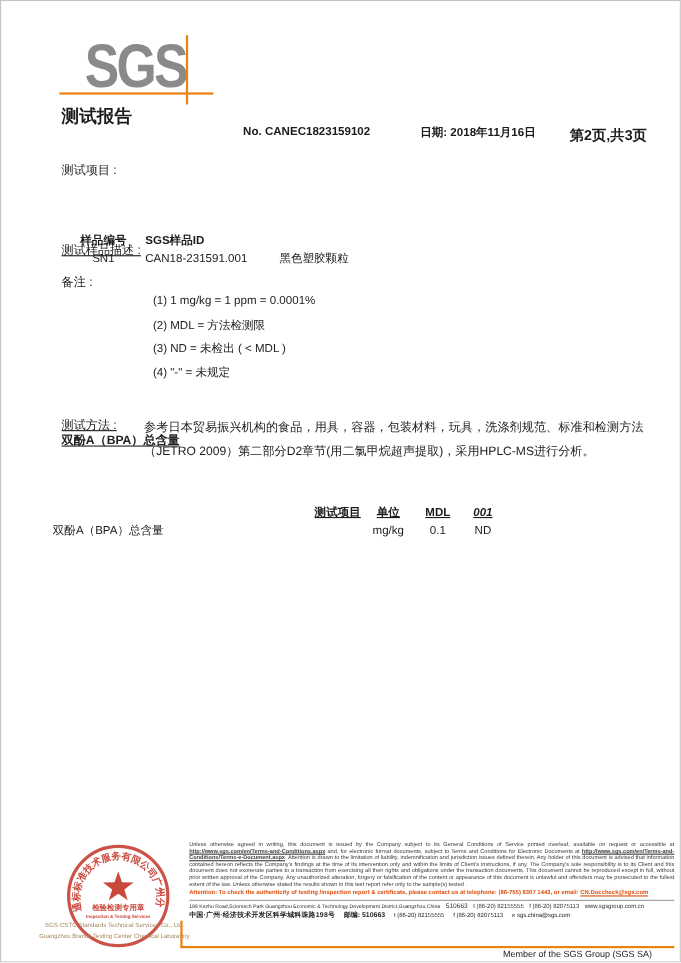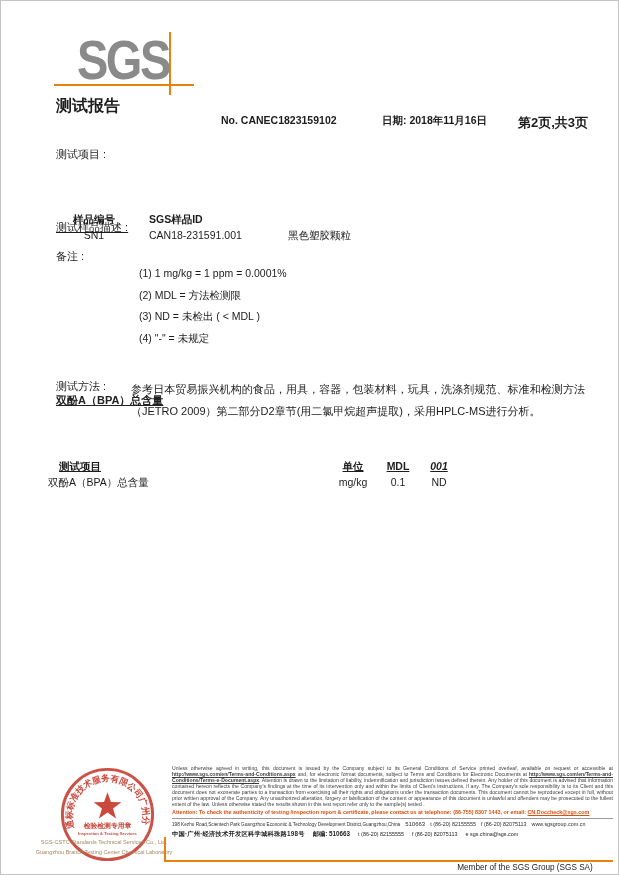--- a/index.html
+++ b/index.html
@@ -22,34 +22,34 @@
   .hdr-date{position:absolute;left:381px;top:113px;font-size:10.5px;font-weight:bold;color:#1c1c1c;}
   .hdr-page{position:absolute;left:506px;top:113px;font-size:13px;font-weight:bold;color:#1c1c1c;margin-left:11px;}
   
   .lbl{font-size:11px;color:#1c1c1c;}
   .u{text-decoration:underline;margin-top:40px;}
   .b{font-weight:bold;}
   .i{font-style:italic;}
   .results-label{position:absolute;left:55px;top:146px;}
   .sampledesc-label{position:absolute;left:55px;top:179px;}
   .sample-table{position:absolute;left:55px;top:210px;width:380px;font-size:10.5px;color:#1c1c1c;}
-  .sample-table .hrow,.sample-table .drow{display:flex;line-height:16px;gap:17px;}
+  .sample-table .hrow,.sample-table .drow{display:flex;line-height:16px;}
   .sample-table .c1{width:76px;text-align:center;}
   .sample-table .c2{width:112px;text-align:left;}
   .sample-table .c3{flex:1;text-align:left;padding-left:10px;}
   .notes-label{position:absolute;left:55px;top:248px;}
   .notes{position:absolute;left:100px;top:266px;font-size:10.5px;color:#1c1c1c;}
   .notes div{height:21.5px;margin-left:38px;}
   .bpa-title{position:absolute;left:55px;top:352px;font-size:11px;}
-  .method-label{position:absolute;left:55px;top:378px;}
+  .method-label{position:absolute;left:55px;top:378px;text-decoration:underline;}
   .method-text{position:absolute;left:130px;top:377px;width:454px;font-size:11px;line-height:22px;color:#1c1c1c;text-align:justify;}
   .result-table{position:absolute;left:47px;top:417px;width:430px;font-size:10.5px;color:#1c1c1c;}
   .result-table .hrow,.result-table .drow{display:flex;line-height:16px;}
   .result-table .rc1{width:280px;text-align:left;}
-  .result-table .hrow .rc1{padding-left:11px;box-sizing:border-box;}
+  .result-table .hrow .rc1{padding-left:11px;box-sizing:border-box;text-align:right;}
   .result-table .rc2{width:50px;text-align:center;}
   .result-table .rc3{width:40px;text-align:center;}
   .result-table .rc4{width:42px;text-align:center;}
   
   .stamp{position:absolute;left:58px;top:765px;width:97px;height:97px;}
   .company1{position:absolute;left:34px;top:838px;width:138px;text-align:center;
     font-size:5.6px;color:#a5895f;white-space:nowrap;}
   .company2{position:absolute;left:32px;top:848px;width:142px;text-align:center;
     font-size:5.5px;color:#a5895f;white-space:nowrap;}
   .foot-col{position:absolute;left:171px;top:764px;width:441px;}

